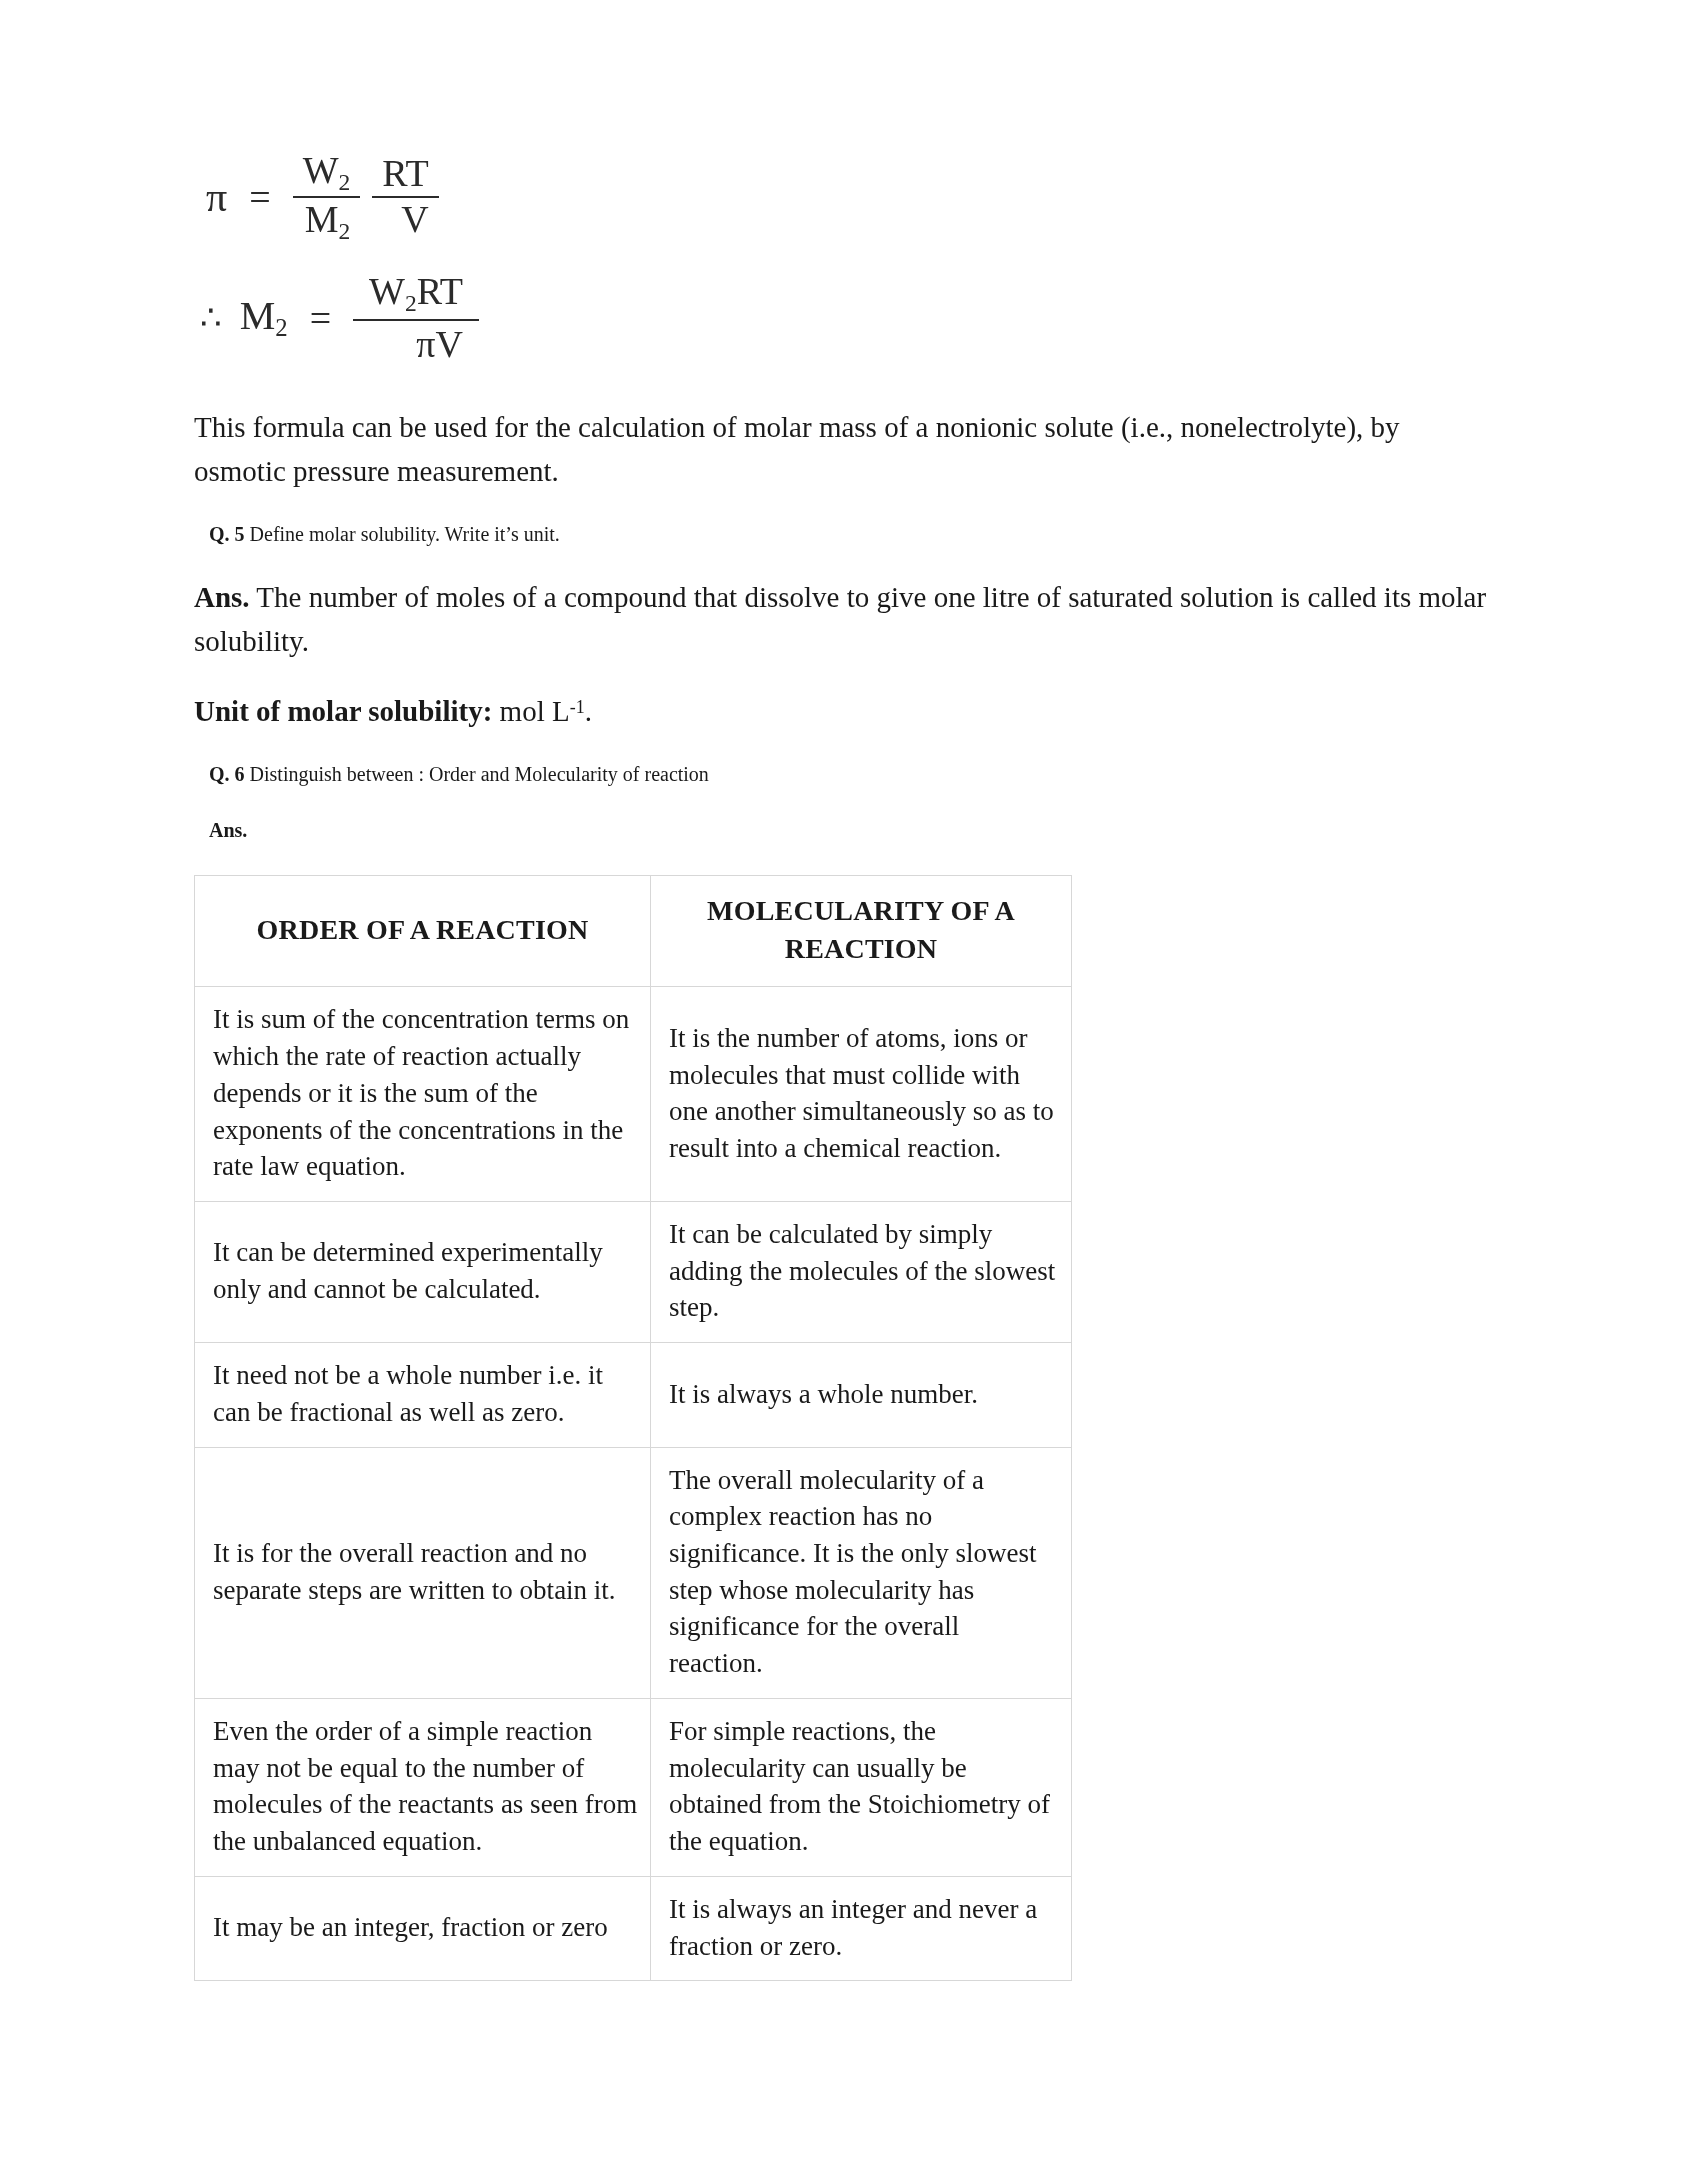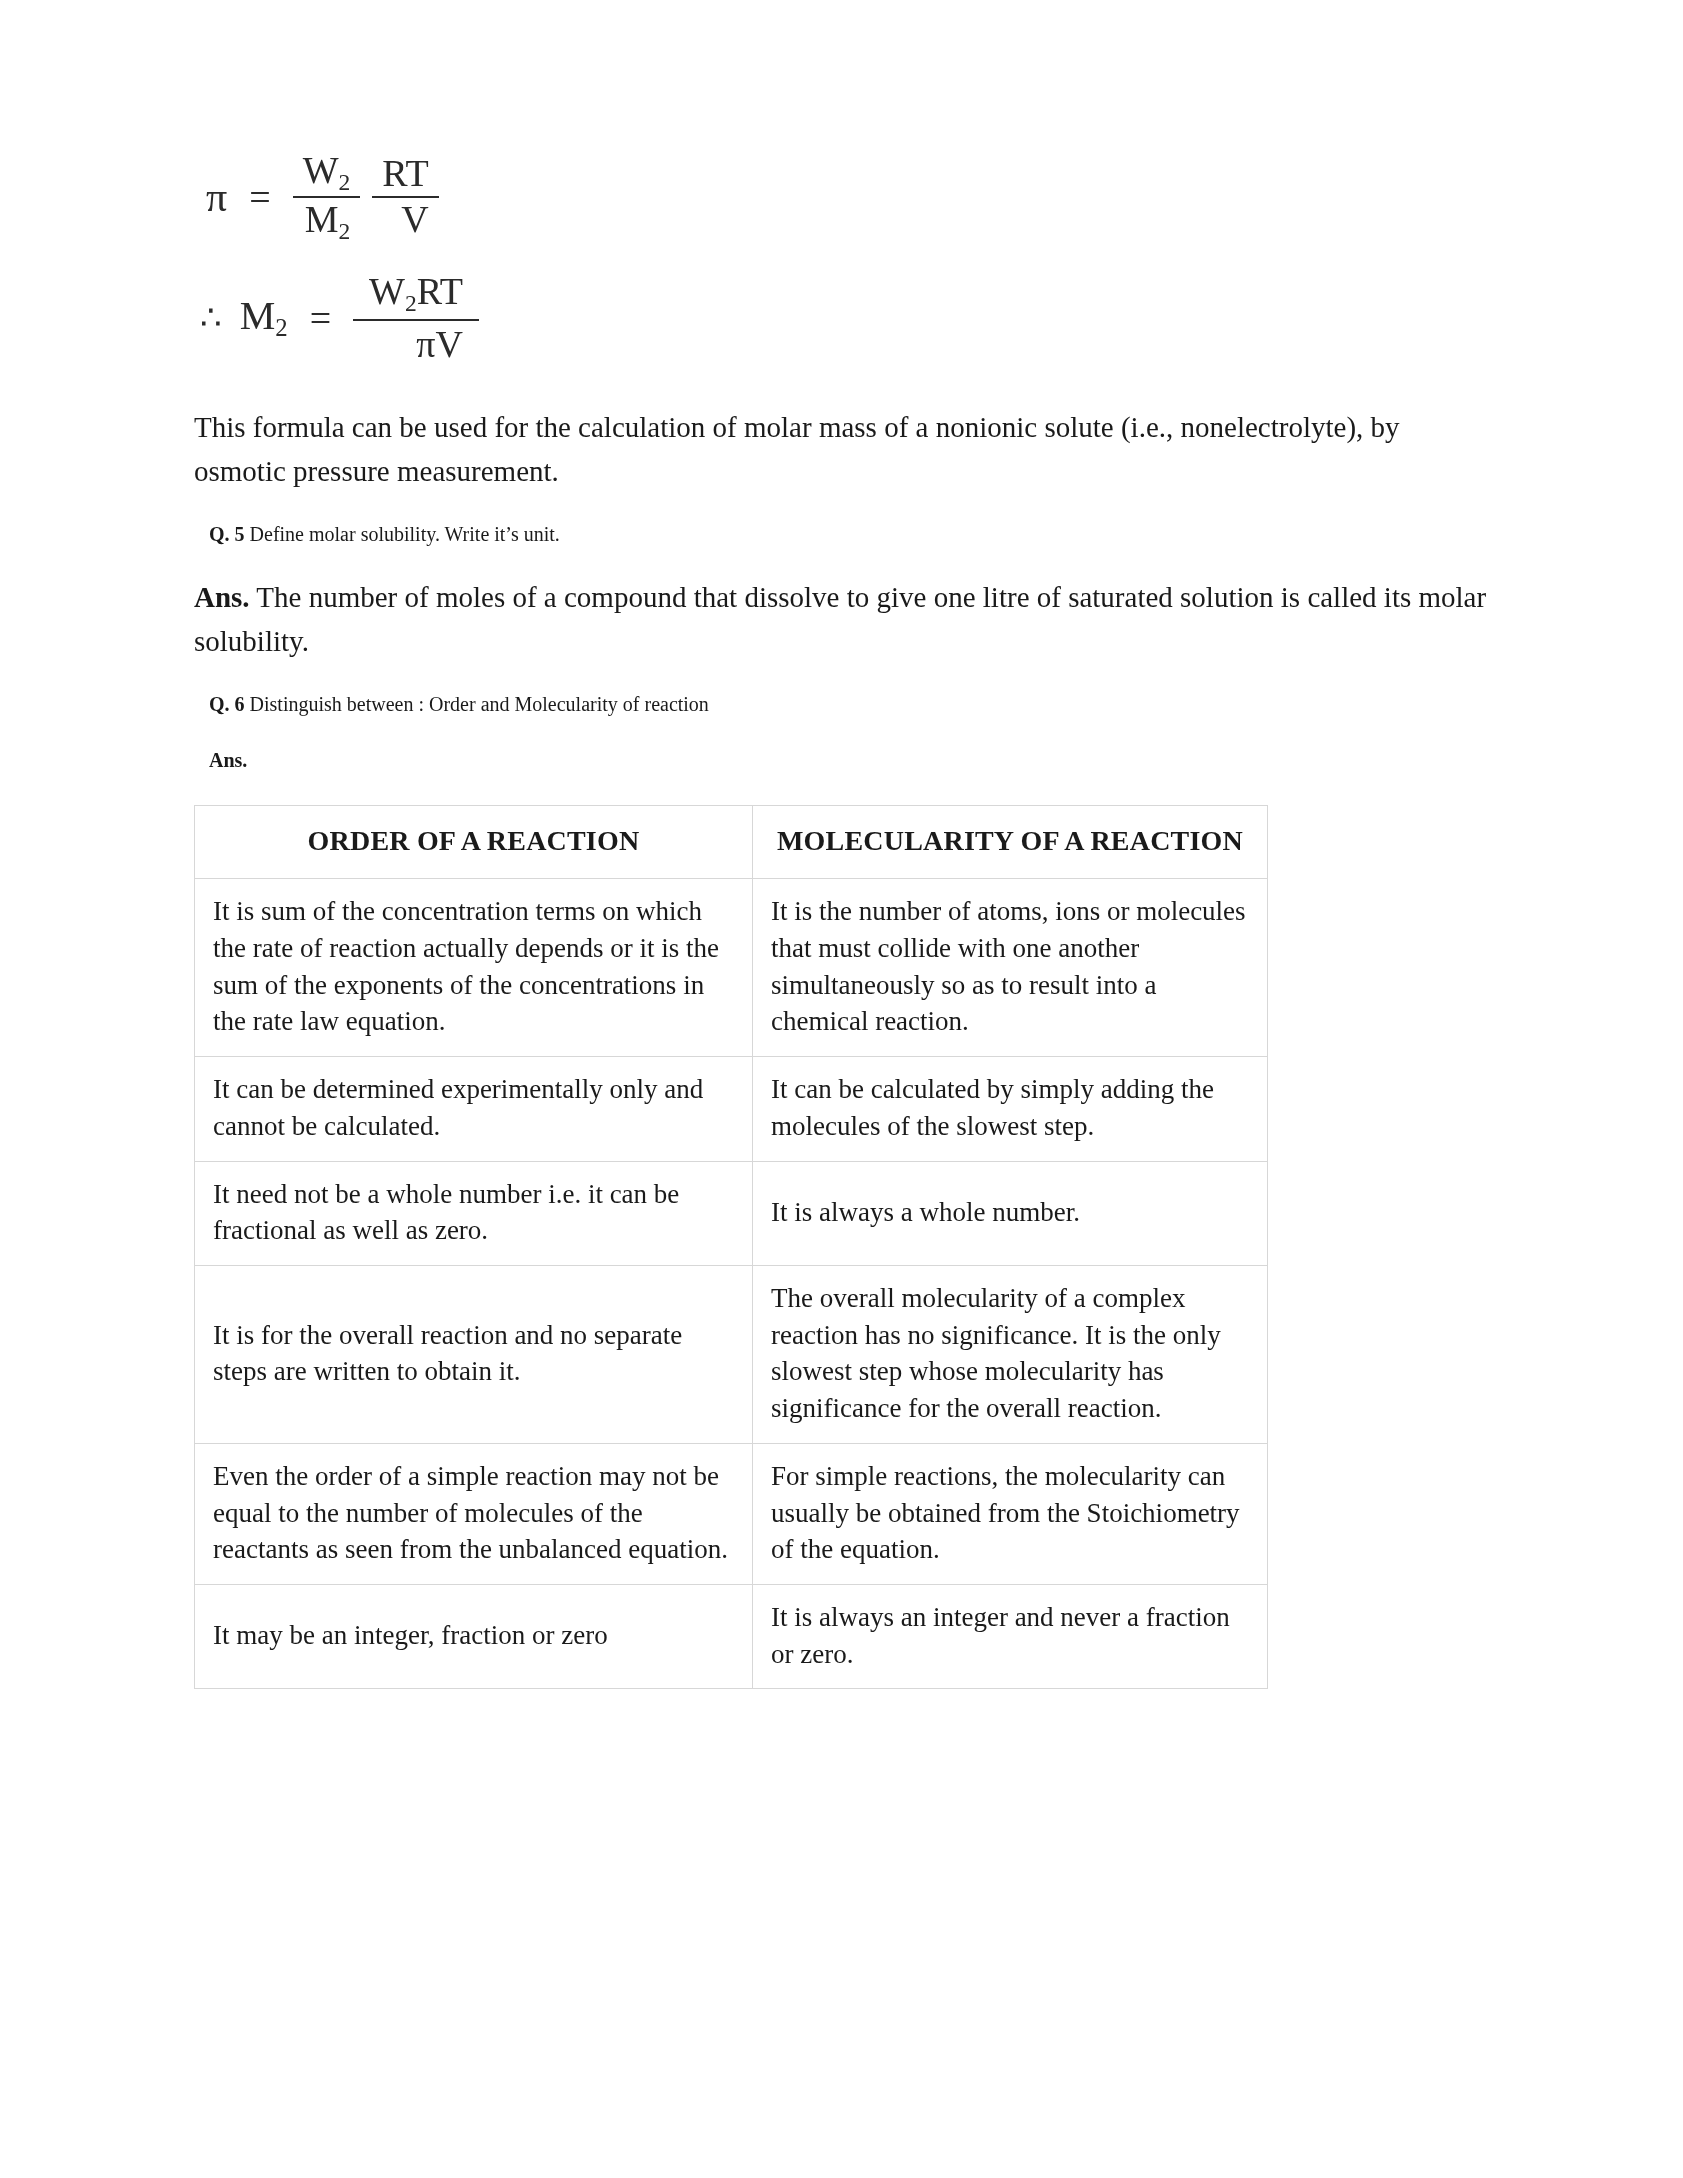--- a/index.html
+++ b/index.html
@@ -82,21 +82,21 @@
     margin: 8px 0 26px 0;
     text-align: left;
   }
   p.spaced-top { margin-top: 51px; }
   p.qline { font-size: 20px; line-height: 1.5; margin: 0 0 26px 15px; }
   .b { font-weight: bold; }
 
   
   .cmp-table {
     margin-top: 30px;
-    width: 1074px;
+    width: 878px;
     border-collapse: collapse;
     table-layout: fixed;
   }
   .cmp-table td, .cmp-table th {
     border: 1px solid #d7d7d7;
     vertical-align: middle;
     padding: 14px 12px 16px 18px;
     font-size: 27px;
     line-height: 1.36;
     font-weight: normal;
@@ -155,20 +155,24 @@
     <p class="qline spaced-top">
       <span class="b">Q. 5</span>
       <span>Define molar solubility. Write it’s unit.</span>
     </p>
 
     <p class="body-text">
       <span class="b">Ans.</span>
       <span>The number of moles of a compound that dissolve to give one litre of saturated solution is called its molar solubility.</span>
     </p>
 
+    <p class="body-text">
+      <span class="b">Unit of molar solubility:</span>
+      <span><span>mol L</span><sup class="s">-1</sup><span>.</span></span>
+    </p>
 
     <p class="qline spaced-top">
       <span class="b">Q. 6</span>
       <span>Distinguish between : Order and Molecularity of reaction</span>
     </p>
 
     <p class="qline">
       <span class="b">Ans.</span>
     </p>
 

